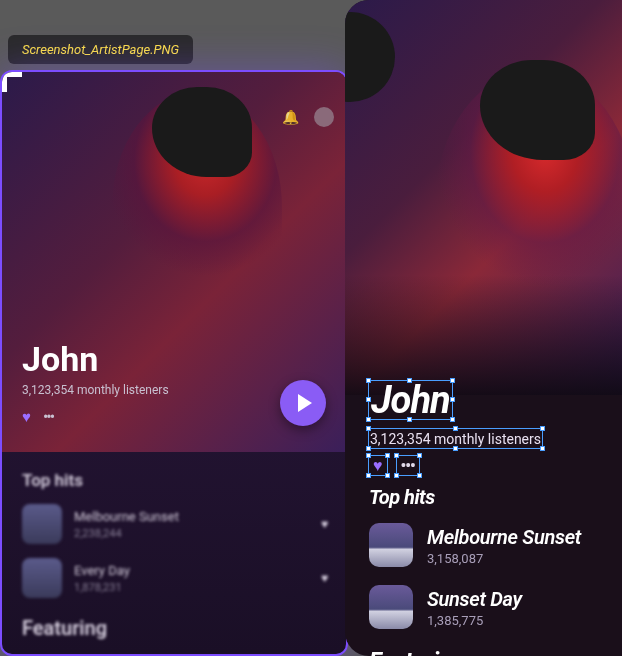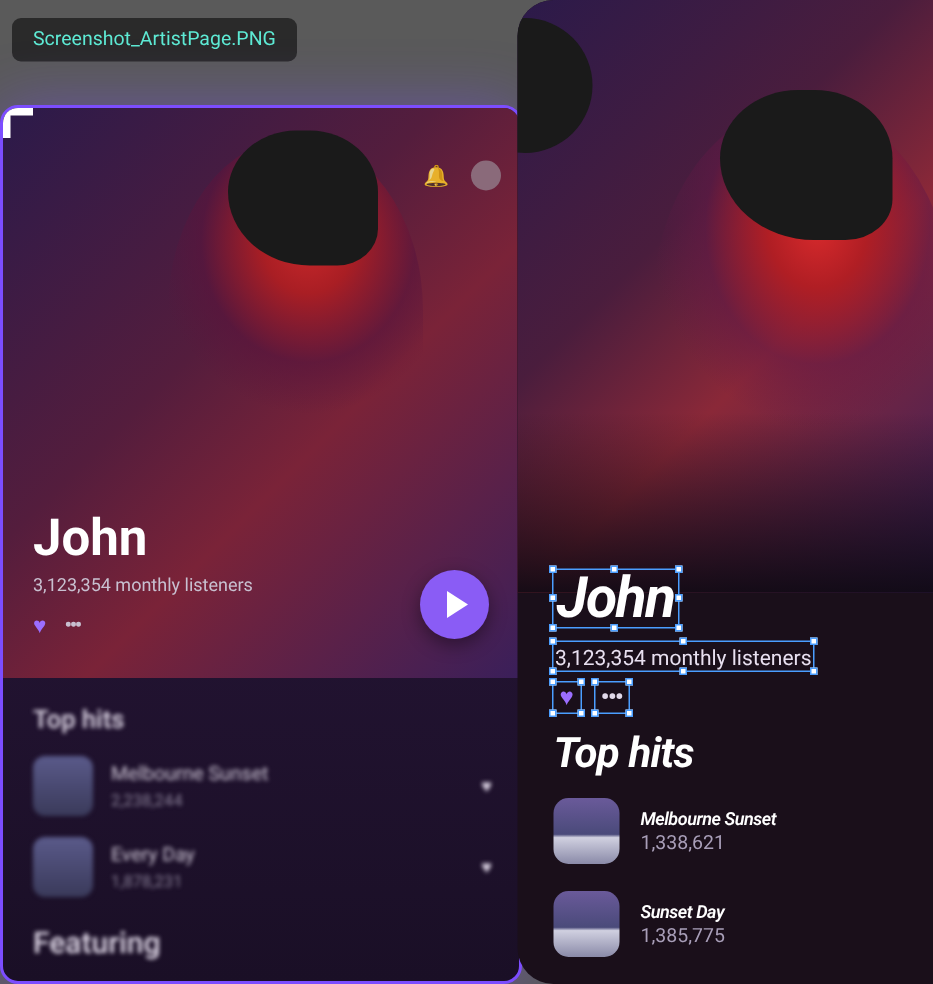--- a/index.html
+++ b/index.html
@@ -6,27 +6,28 @@
 body {
   width: 622px;
   height: 656px;
   background: #5a5a5a;
   font-family: -apple-system, BlinkMacSystemFont, "Segoe UI", Roboto, sans-serif;
   overflow: hidden;
   position: relative;
 }
 .file-label {
   position: absolute;
-  top: 12px;
+  top: 35px;
   left: 8px;
   background: #2a2a2a;
-  color: #5eead4;
+  color: #fde047;
   padding: 7px 14px;
   border-radius: 6px;
   font-size: 13px;
+  font-style: italic;
 }
 .left-panel {
   position: absolute;
   top: 70px;
   left: 0;
   width: 348px;
   height: 586px;
   border: 2px solid #7c4dff;
   border-radius: 12px;
   overflow: hidden;
@@ -214,29 +215,29 @@
 .h-bm { bottom: -3px; left: 50%; margin-left: -3px; }
 .h-ml { top: 50%; left: -3px; margin-top: -3px; }
 .h-mr { top: 50%; right: -3px; margin-top: -3px; }
 .right-name { color: #fff; font-size: 38px; font-weight: 700; padding: 0 2px; line-height: 1; font-style: italic; letter-spacing:-1px;}
 .right-listeners { color: #e8e0f0; font-size: 14px; padding: 2px 1px; }
 .right-icon-row { display: flex; gap: 10px; margin-top: 8px; }
 .right-heart-box { padding: 2px 4px; font-size: 16px; color: #9b6eff; }
 .right-dots-box { padding: 2px 4px; font-size: 16px; color: #e0d8e8; letter-spacing: -1px; font-weight: 700; }
 
 .right-body { padding: 90px 24px 0 24px; }
-.right-section-title { color: #fff; font-size: 28px; font-weight: 700; font-style: italic; margin-bottom: 14px; letter-spacing:-0.5px;}
+.right-section-title { color: #fff; font-size: 20px; font-weight: 700; font-style: italic; margin-bottom: 14px; letter-spacing:-0.5px;}
 .right-track { display: flex; align-items: center; gap: 14px; margin-bottom: 18px; }
 .right-art {
   width: 44px;
   height: 44px;
   border-radius: 10px;
   background: linear-gradient(180deg, #6a5a9a 0%, #4a4a7a 55%, #d0d0e0 60%, #8a8aa8 100%);
 }
-.right-track-name { color: #fff; font-size: 12px; font-weight: 600; font-style: italic; margin-bottom: 2px; letter-spacing:-0.3px;}
+.right-track-name { color: #fff; font-size: 20px; font-weight: 600; font-style: italic; margin-bottom: 2px; letter-spacing:-0.3px;}
 .right-track-count { color: #a89eb8; font-size: 13px; }
 .right-featuring { color: #fff; font-size: 24px; font-weight: 700; font-style: italic; margin-top: 10px; letter-spacing:-0.5px;}
 </style>
 </head>
 <body>
 
 <div class="file-label">Screenshot_ArtistPage.PNG</div>
 
 <div class="left-panel">
   <div class="corner"></div>
@@ -304,21 +305,21 @@
         </div>
       </div>
     </div>
   </div>
   <div class="right-body">
     <div class="right-section-title">Top hits</div>
     <div class="right-track">
       <div class="right-art"></div>
       <div>
         <div class="right-track-name">Melbourne Sunset</div>
-        <div class="right-track-count">1,338,621</div>
+        <div class="right-track-count">3,158,087</div>
       </div>
     </div>
     <div class="right-track">
       <div class="right-art"></div>
       <div>
         <div class="right-track-name">Sunset Day</div>
         <div class="right-track-count">1,385,775</div>
       </div>
     </div>
     <div class="right-featuring">Featuring</div>

